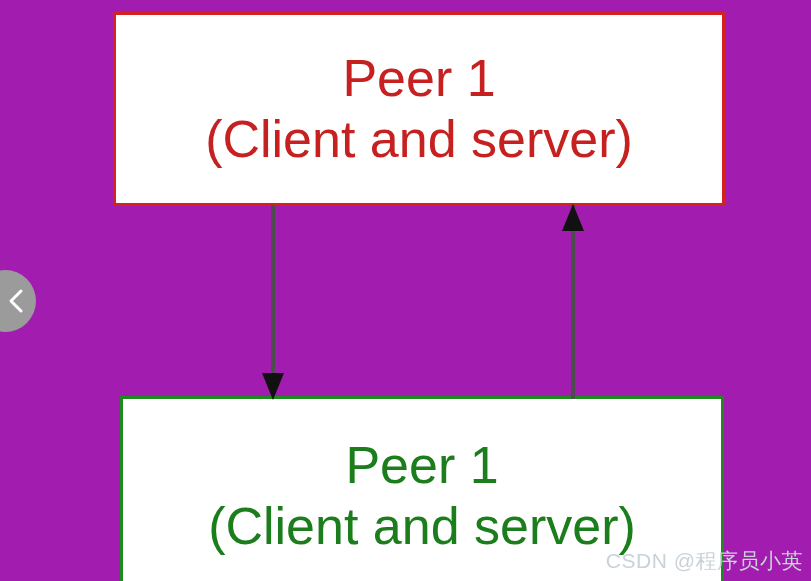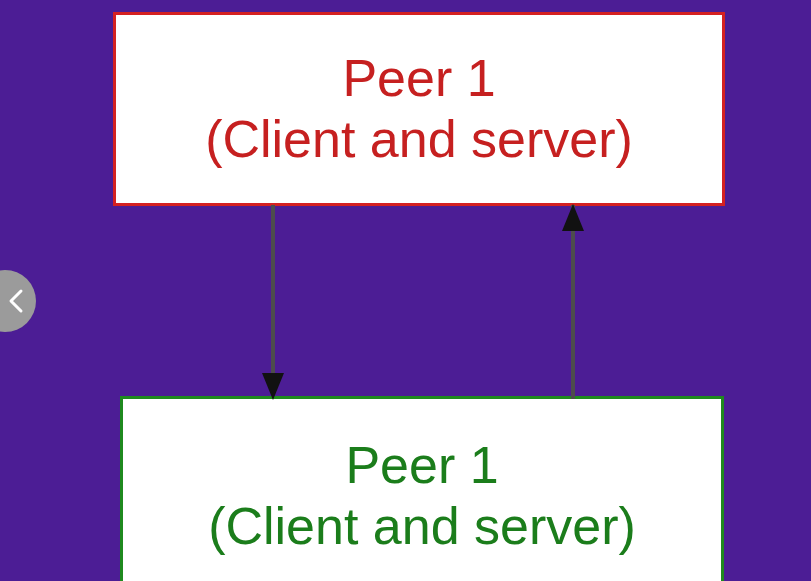--- a/index.html
+++ b/index.html
@@ -8,21 +8,21 @@
     background: #ffffff;
   }
   body {
     font-family: "Liberation Sans", sans-serif;
   }
 
   #canvas {
     position: relative;
     width: 811px;
     height: 581px;
-    background: #4c1d95;
+    background: #a21caf;
     overflow: hidden;
   }
 
   
   .node {
     position: absolute;
     box-sizing: border-box;
     background: #ffffff;
     display: flex;
     flex-direction: column;
@@ -163,14 +163,15 @@
   </div>
 
   <div class="nav-prev">
     <span>
       <svg width="16" height="26" viewBox="0 0 16 26" aria-hidden="true">
         <polyline points="13,3 3,13 13,23" fill="none" stroke="#ffffff" stroke-width="3" stroke-linecap="round" stroke-linejoin="round"></polyline>
       </svg>
     </span>
   </div>
 
+  <div class="watermark">CSDN @程序员小英</div>
 
 </div>
 
 </body></html>

